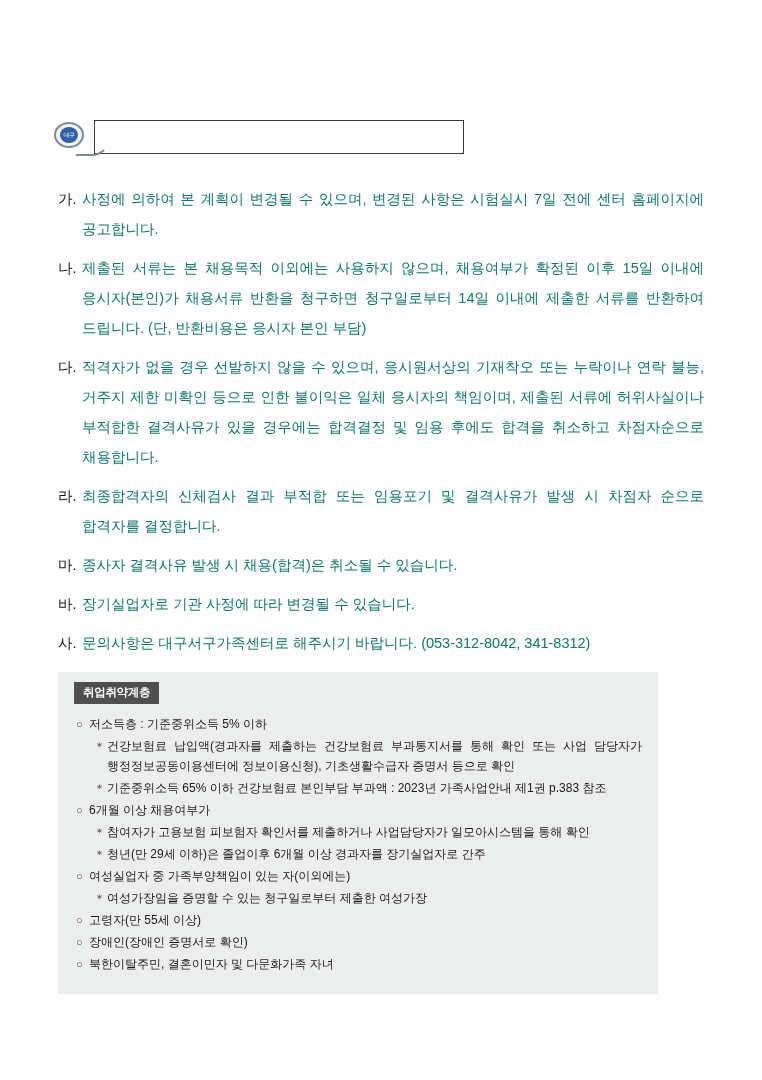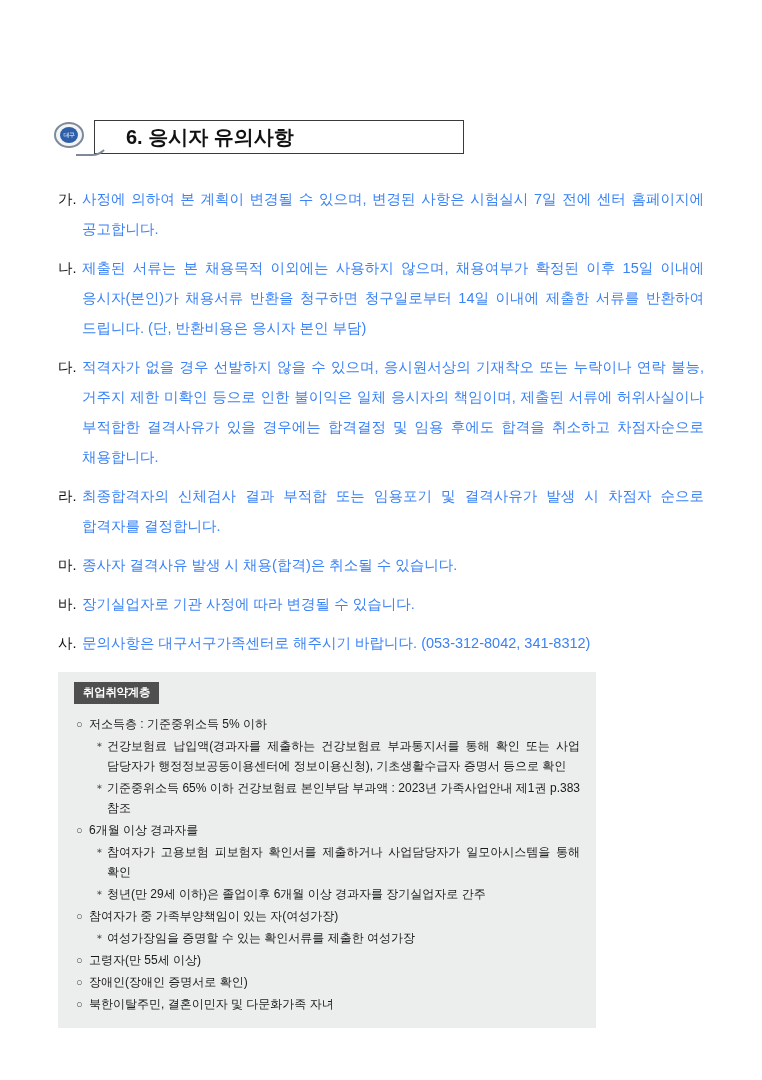--- a/index.html
+++ b/index.html
@@ -108,32 +108,32 @@
     flex: 0 0 auto;
     width: 24px;
     font-size: 14.5px;
     line-height: 30px;
     color: #111111;
   }
   .notice-text {
     flex: 1 1 auto;
     font-size: 14.5px;
     line-height: 30px;
-    color: #3b82f6;
+    color: #0f766e;
     text-align: justify;
     word-break: keep-all;
   }
 
   
   .vuln-box {
     margin-top: 14px;
     background: #eceded;
-    padding: 10px 16px 14px 16px;
-    box-sizing: border-box;
-    width: 538px;
+    padding: 10px 16px 20px 16px;
+    box-sizing: border-box;
+    width: 600px;
   }
   .vuln-tag {
     display: inline-block;
     background: #4f4f4f;
     color: #ffffff;
     font-size: 11.5px;
     font-weight: bold;
     padding: 3px 9px 4px 9px;
     letter-spacing: -0.3px;
     margin-bottom: 8px;
@@ -168,21 +168,20 @@
 
   <div class="section-header">
     <div class="header-box"></div>
     <div class="header-swoosh"></div>
     <div class="header-emblem">
       <div class="ellipse"></div>
       <div class="inner">
         <span>대구</span>
       </div>
     </div>
-    <div class="header-title">6. 응시자 유의사항</div>
   </div>
 
   <div class="notice-list">
 
     <div class="notice-item">
       <div class="notice-marker">가.</div>
       <div class="notice-text">사정에 의하여 본 계획이 변경될 수 있으며, 변경된 사항은 시험실시 7일 전에 센터 홈페이지에 공고합니다.</div>
     </div>
 
     <div class="notice-item">
@@ -227,37 +226,37 @@
     <div class="vuln-line lvl2">
       <div class="vuln-bullet">＊</div>
       <div class="vuln-content">건강보험료 납입액(경과자를 제출하는 건강보험료 부과통지서를 통해 확인 또는 사업 담당자가 행정정보공동이용센터에 정보이용신청), 기초생활수급자 증명서 등으로 확인</div>
     </div>
     <div class="vuln-line lvl2">
       <div class="vuln-bullet">＊</div>
       <div class="vuln-content">기준중위소득 65% 이하 건강보험료 본인부담 부과액 : 2023년 가족사업안내 제1권 p.383 참조</div>
     </div>
     <div class="vuln-line lvl1">
       <div class="vuln-bullet">○</div>
-      <div class="vuln-content">6개월 이상 경과자를</div>
+      <div class="vuln-content">6개월 이상 채용여부가</div>
     </div>
     <div class="vuln-line lvl2">
       <div class="vuln-bullet">＊</div>
       <div class="vuln-content">참여자가 고용보험 피보험자 확인서를 제출하거나 사업담당자가 일모아시스템을 통해 확인</div>
     </div>
     <div class="vuln-line lvl2">
       <div class="vuln-bullet">＊</div>
       <div class="vuln-content">청년(만 29세 이하)은 졸업이후 6개월 이상 경과자를 장기실업자로 간주</div>
     </div>
     <div class="vuln-line lvl1">
       <div class="vuln-bullet">○</div>
-      <div class="vuln-content">참여자가 중 가족부양책임이 있는 자(여성가장)</div>
-    </div>
-    <div class="vuln-line lvl2">
-      <div class="vuln-bullet">＊</div>
-      <div class="vuln-content">여성가장임을 증명할 수 있는 확인서류를 제출한 여성가장</div>
+      <div class="vuln-content">여성실업자 중 가족부양책임이 있는 자(이외에는)</div>
+    </div>
+    <div class="vuln-line lvl2">
+      <div class="vuln-bullet">＊</div>
+      <div class="vuln-content">여성가장임을 증명할 수 있는 청구일로부터 제출한 여성가장</div>
     </div>
     <div class="vuln-line lvl1">
       <div class="vuln-bullet">○</div>
       <div class="vuln-content">고령자(만 55세 이상)</div>
     </div>
     <div class="vuln-line lvl1">
       <div class="vuln-bullet">○</div>
       <div class="vuln-content">장애인(장애인 증명서로 확인)</div>
     </div>
     <div class="vuln-line lvl1">

